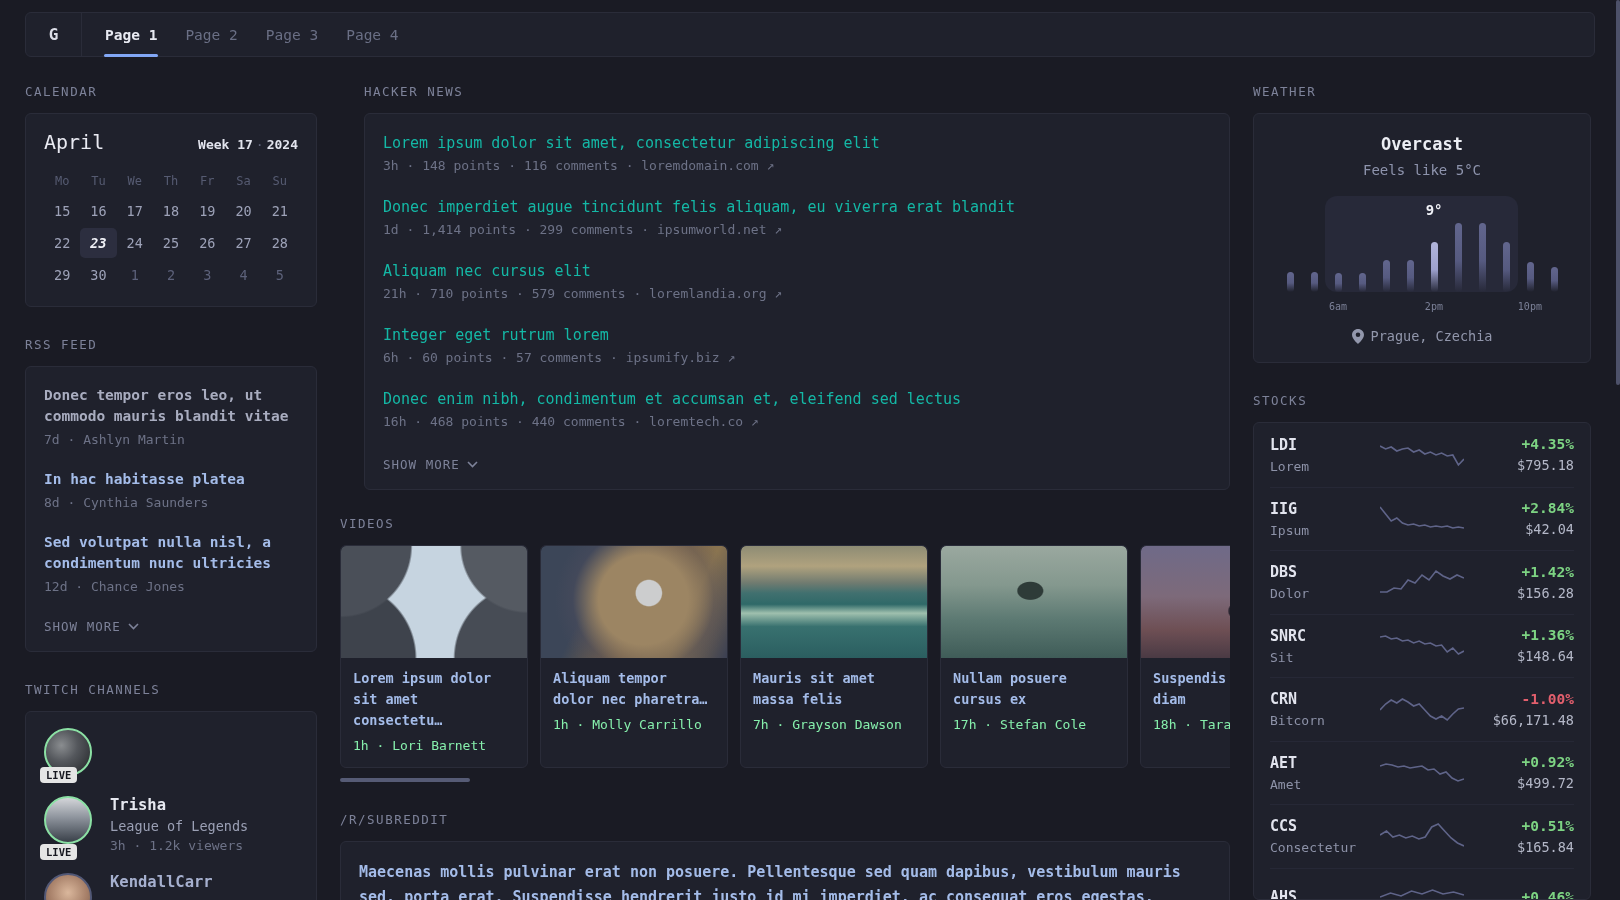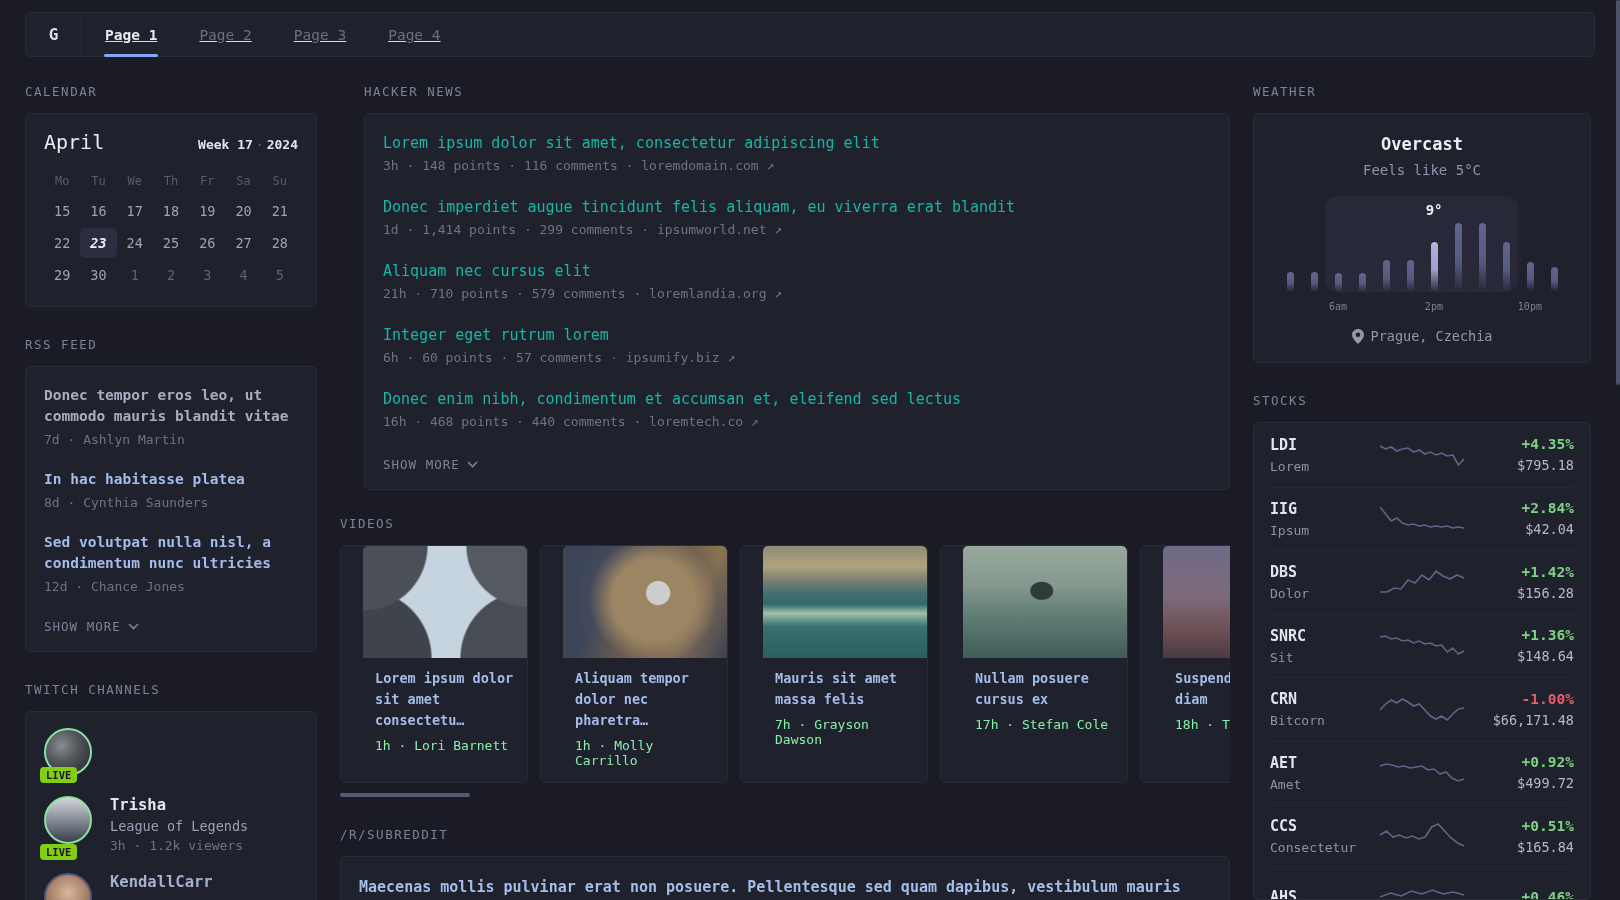--- a/index.html
+++ b/index.html
@@ -14,41 +14,41 @@
 
   
   .topbar {
     height:45px; display:flex; align-items:stretch;
     background:#1f212c; border:1px solid #2a2c39; border-radius:6px;
   }
   .logo {
     width:56px; display:flex; align-items:center; justify-content:center;
     border-right:1px solid #2a2c39; color:#dcdee8; font-weight:bold; font-size:16px;
   }
-  .tabs { display:flex; margin-left:22px; gap:40px;text-decoration:underline; }
+  .tabs { display:flex; margin-left:22px; gap:26px; }
   .tab {
     position:relative; display:flex; align-items:center;
     color:#6a6f85; font-size:14.5px; cursor:pointer; padding:0 1px;
   }
   .tab.active { color:#e8eaf2; font-weight:bold; }
   .tab.active::after {
     content:""; position:absolute; left:0; right:0; bottom:-1px;
     height:3px; border-radius:2px; background:#82a7f5;
   }
 
   
   .columns { display:flex; gap:23px; margin-top:27px; }
   .col-left  { width:292px; flex:none; }
   .col-mid   { width:890px; flex:none; }
   .col-right { width:338px; flex:none; }
 
   .section-title {
     font-size:12.5px; letter-spacing:.12em; color:#7d8299; margin-bottom:14px;
   }
-  .card { background:#1f212c; border:1px solid #2a2c39; border-radius:6px;padding-left:22px; }
+  .card { background:#1f212c; border:1px solid #2a2c39; border-radius:6px; }
   .section { margin-bottom:30px; }
 
   
   .cal-card { padding:16px 18px 16px 18px; }
   .cal-head { display:flex; align-items:baseline; justify-content:space-between; margin-bottom:14px; }
   .cal-month { font-size:20px; color:#e9eaf2; }
   .cal-week { font-size:13px; font-weight:bold; color:#e2e4ee; }
   .cal-week .sep { color:#5f6479; font-weight:normal; padding:0 3px; }
   .cal-grid { display:grid; grid-template-columns:repeat(7,1fr); row-gap:2px; text-align:center; }
   .dow { font-size:12px; color:#565b72; height:26px; line-height:26px; }
@@ -75,21 +75,21 @@
   .tw-avatar {
     width:48px; height:48px; border-radius:50%;
     border:2px solid #8be0a4; background:#444;
   }
   .tw-avatar.offline { border-color:#525876; }
   .av-forrest { background:radial-gradient(circle at 35% 35%, #8a8d90 0%, #54575c 40%, #212326 100%); }
   .av-trisha  { background:linear-gradient(180deg, #d3d5d9 0%, #8d939c 45%, #394049 100%); }
   .av-kendall { background:radial-gradient(circle at 50% 40%, #dab79c 0%, #a67f68 55%, #6b574d 100%); }
   .live-badge {
     position:absolute; left:-4px; bottom:-7px;
-    background:#84cc16; color:#16171f; font-size:10.5px; font-weight:bold;
+    background:#e5e5e5; color:#16171f; font-size:10.5px; font-weight:bold;
     padding:2px 6px; border-radius:4px;
   }
   .tw-name { font-size:15.5px; font-weight:bold; color:#e6e8f0; cursor:pointer; }
   .tw-name.offline { color:#a6b0cf; }
   .tw-game { font-size:13.5px; color:#9ba0b5; margin-top:4px; }
   .tw-meta { font-size:13px; color:#6d7287; margin-top:4px; }
 
   
   .hn-card { padding:20px 18px 16px 18px; }
   .hn-item { margin-bottom:25px; }

